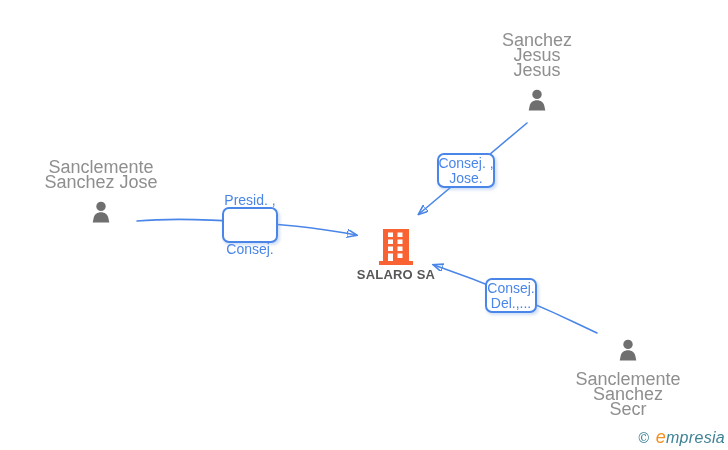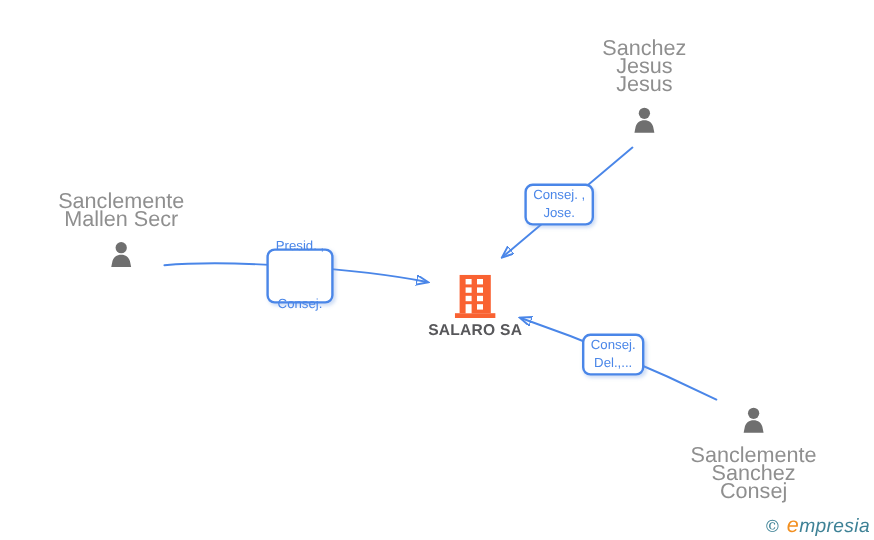--- a/index.html
+++ b/index.html
@@ -18,21 +18,21 @@
   .gap2{height:2px;}
 
   .company-label{
     color:#57575a;font-size:13px;font-weight:bold;letter-spacing:.2px;
     line-height:16px;white-space:nowrap;
   }
 
   .edge-label{
     position:absolute;box-sizing:border-box;
     background:#ffffff;border:2px solid #4a86e8;border-radius:7px;
-    color:#4a86e8;font-size:11px;line-height:15px;text-align:center;
+    color:#4a86e8;font-size:14px;line-height:15px;text-align:center;
     display:flex;flex-direction:column;justify-content:center;align-items:center;
     box-shadow:1.5px 2px 3px rgba(120,160,225,.35);
     cursor:pointer;
   }
   .edge-label span{display:block;white-space:nowrap;}
 
   .watermark{
     position:absolute;right:3px;bottom:2px;display:flex;align-items:baseline;gap:5px;
     cursor:pointer;
   }
@@ -65,39 +65,39 @@
     <div class="gap10"></div>
     <svg class="person-icon-svg" width="28" height="26" viewBox="0 0 28 26">
       <circle cx="14" cy="6.4" r="4.7" fill="#6f6f6f"></circle>
       <path d="M14,12.2 c-3.7,0 -6.6,2.2 -7.3,5.5 L5.7,22.6 h16.6 L21.3,17.7 c-.7,-3.3 -3.6,-5.5 -7.3,-5.5 z" fill="#6f6f6f"></path>
     </svg>
   </div>
 
   <div class="node" style="left:31px;top:160px;width:140px;">
     <div class="person-label">
       <span style="display:block">Sanclemente</span>
-      <span style="display:block">Mallen Secr</span>
+      <span style="display:block">Sanchez Jose</span>
     </div>
     <div class="gap10"></div>
     <svg class="person-icon-svg" width="28" height="26" viewBox="0 0 28 26">
       <circle cx="14" cy="6.4" r="4.7" fill="#6f6f6f"></circle>
       <path d="M14,12.2 c-3.7,0 -6.6,2.2 -7.3,5.5 L5.7,22.6 h16.6 L21.3,17.7 c-.7,-3.3 -3.6,-5.5 -7.3,-5.5 z" fill="#6f6f6f"></path>
     </svg>
   </div>
 
   <div class="node" style="left:558px;top:338px;width:140px;">
     <svg class="person-icon-svg" width="28" height="26" viewBox="0 0 28 26">
       <circle cx="14" cy="6.4" r="4.7" fill="#6f6f6f"></circle>
       <path d="M14,12.2 c-3.7,0 -6.6,2.2 -7.3,5.5 L5.7,22.6 h16.6 L21.3,17.7 c-.7,-3.3 -3.6,-5.5 -7.3,-5.5 z" fill="#6f6f6f"></path>
     </svg>
     <div class="gap8"></div>
     <div class="person-label">
       <span style="display:block">Sanclemente</span>
       <span style="display:block">Sanchez</span>
-      <span style="display:block">Consej</span>
+      <span style="display:block">Secr</span>
     </div>
   </div>
 
   <div class="node" style="left:326px;top:229px;width:140px;">
     <svg width="34" height="36" viewBox="0 0 34 36">
       <rect x="4" y="0" width="26" height="32" fill="#f96232"></rect>
       <rect x="0" y="32" width="34" height="4" fill="#f96232"></rect>
       <g fill="#ffffff">
         <rect x="9" y="3.5" width="5" height="4.5"></rect>
         <rect x="18.5" y="3.5" width="5" height="4.5"></rect>
@@ -106,21 +106,21 @@
         <rect x="9" y="17.5" width="5" height="4.5"></rect>
         <rect x="18.5" y="17.5" width="5" height="4.5"></rect>
         <rect x="9" y="24.5" width="5" height="7.5"></rect>
         <rect x="18.5" y="24.5" width="5" height="4.5"></rect>
       </g>
     </svg>
     <div class="gap2"></div>
     <div class="company-label">SALARO SA</div>
   </div>
 
-  <div class="edge-label" style="left:222px;top:207px;width:56px;height:46px;gap:34px;">
+  <div class="edge-label" style="left:222px;top:207px;width:56px;height:36px;gap:34px;">
     <span>Presid. ,</span>
     <span>Consej.</span>
   </div>
 
   <div class="edge-label" style="left:437px;top:153px;width:58px;height:35px;">
     <span>Consej. ,</span>
     <span>Jose.</span>
   </div>
 
   <div class="edge-label" style="left:485px;top:278px;width:52px;height:35px;">

